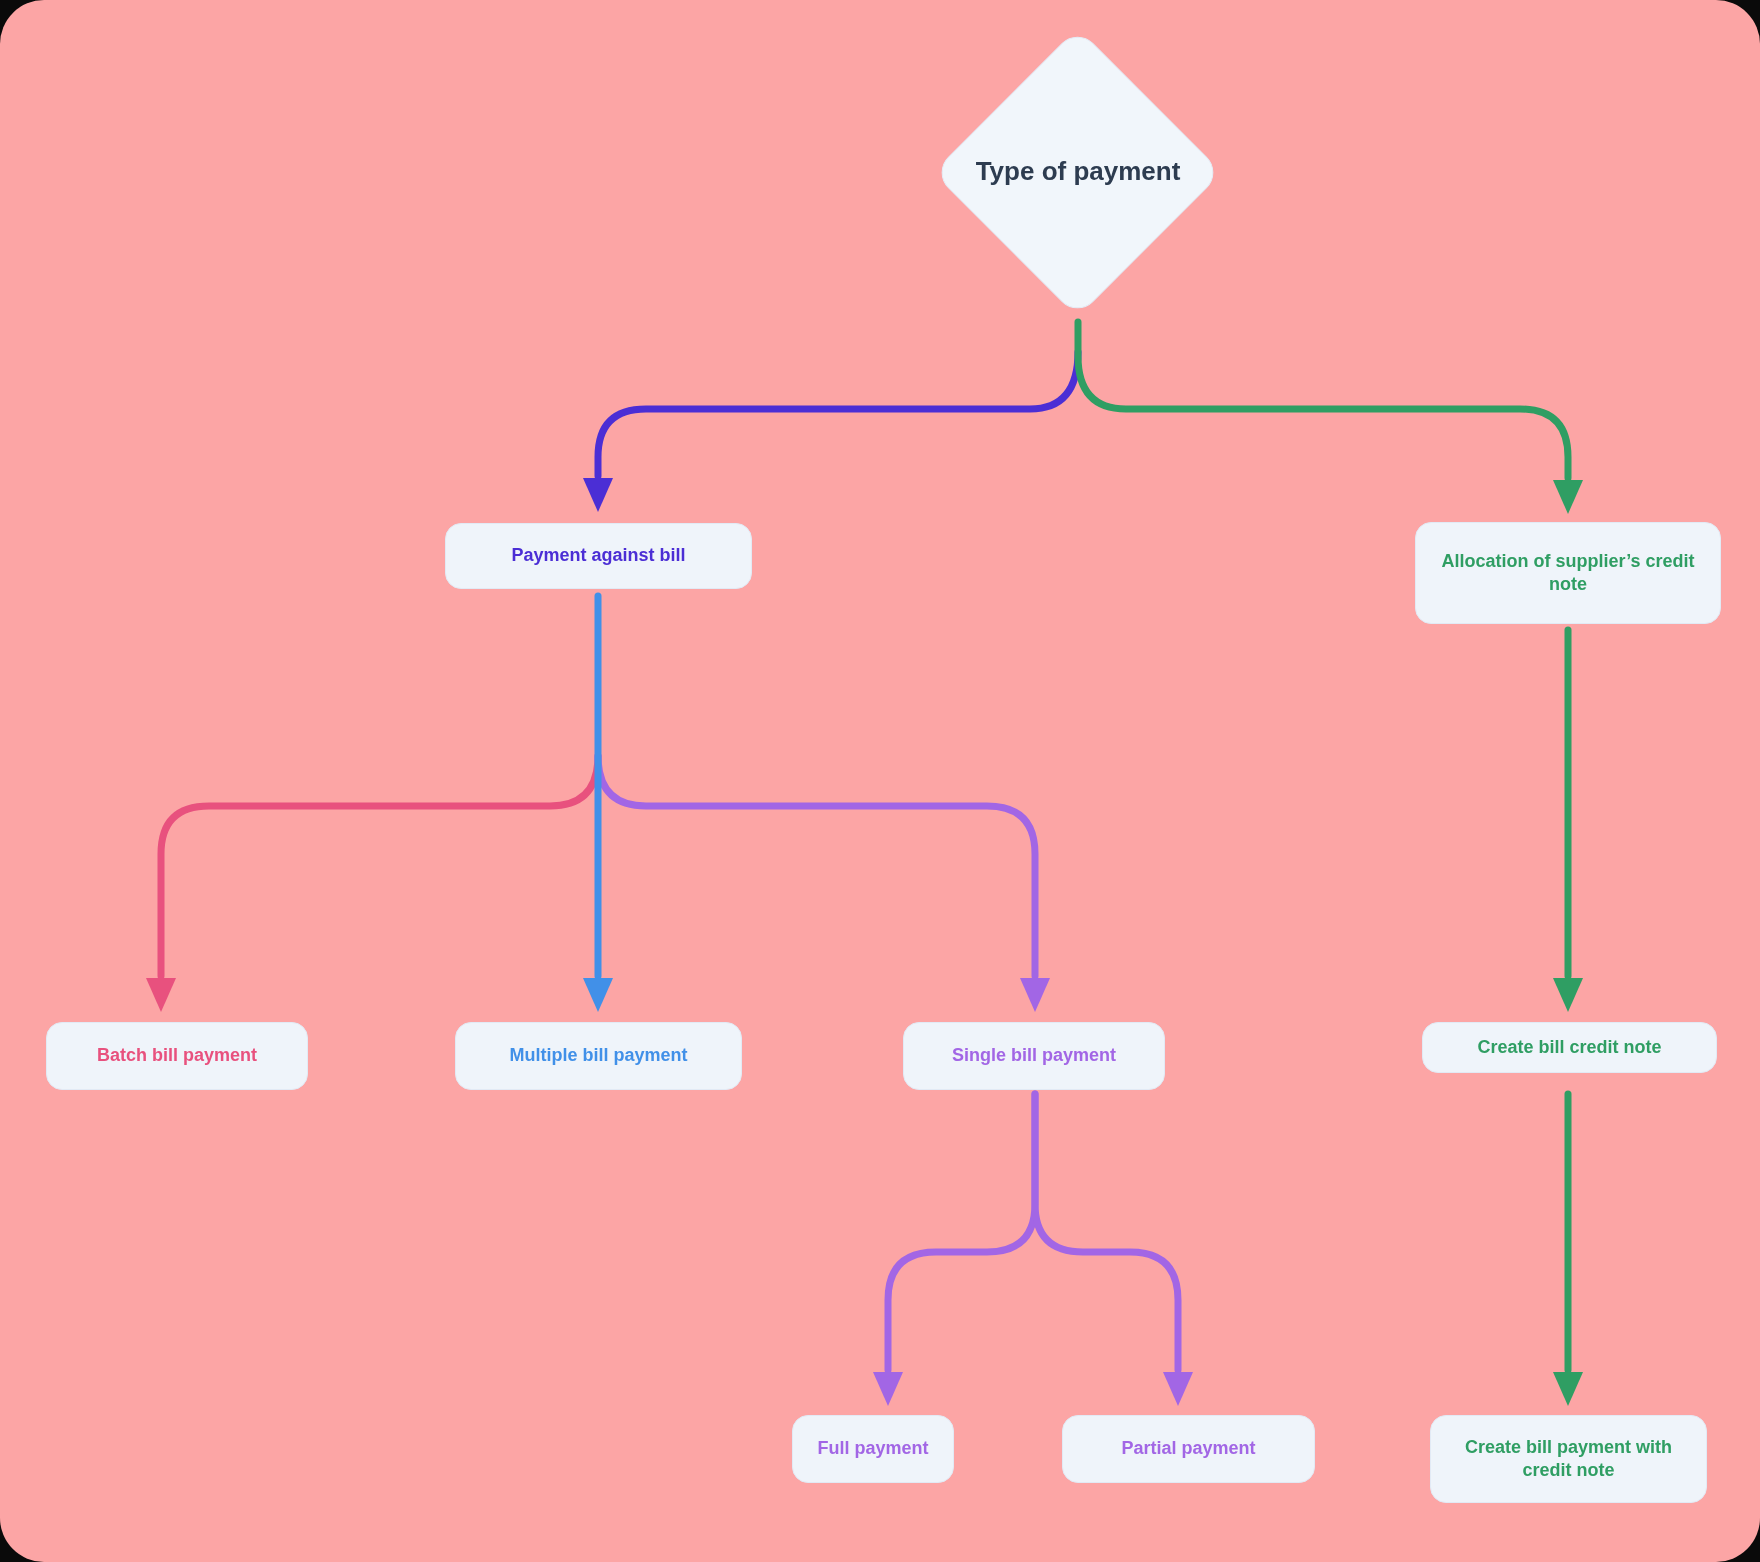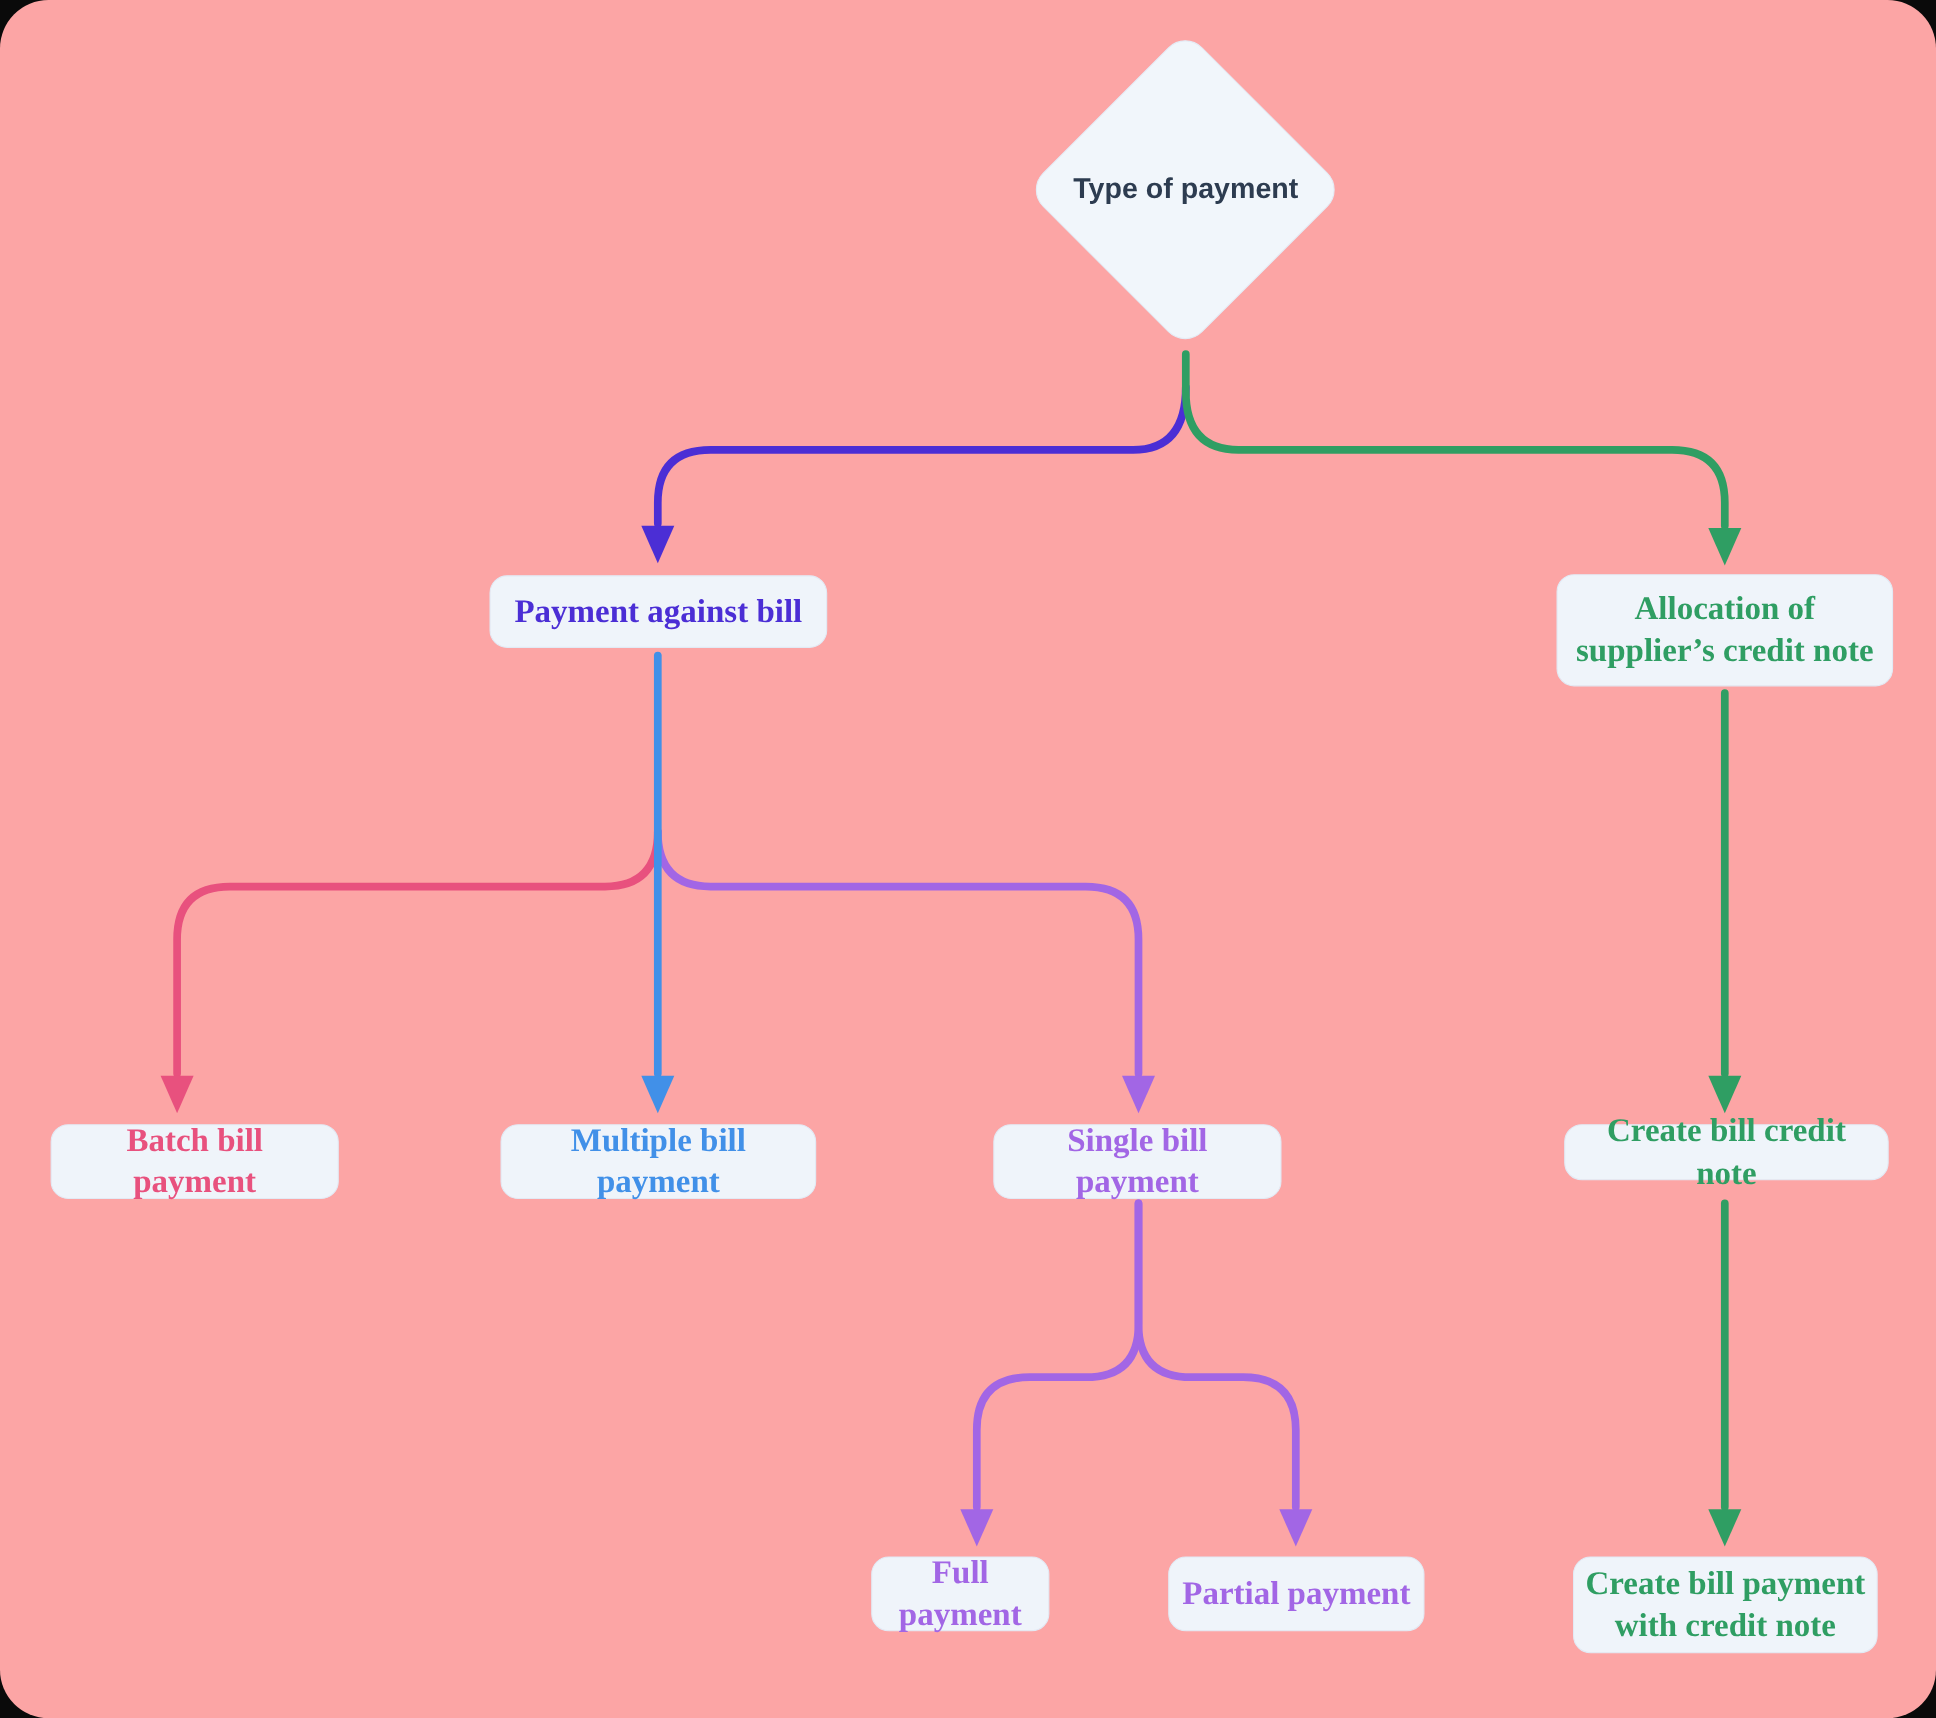--- a/index.html
+++ b/index.html
@@ -34,25 +34,24 @@
   .node {
     position: absolute;
     display: flex;
     align-items: center;
     justify-content: center;
     text-align: center;
     background: #eff4fa;
     border: 1.5px solid #e2eaf5;
     border-radius: 16px;
     font-weight: 700;
-    font-size: 30px;
+    font-size: 18px;
     line-height: 1.28;
     box-sizing: border-box;
     padding: 4px 10px;
-    font-family: Liberation Serif, serif;
   }
   .diamond-shape {
     position: absolute;
     left: 975px;
     top: 70px;
     width: 205px;
     height: 205px;
     background: #f1f6fb;
     border: 1.5px solid #e4ecf6;
     border-radius: 22px;
@@ -132,17 +131,17 @@
   <div class="node" style="left: 30px; top: 1022px; width: 262px; height: 68px; color: rgb(232, 81, 126); margin-left: 16px;">Batch bill payment</div>
 
   <div class="node" style="left: 455px; top: 1022px; width: 287px; height: 68px; color: rgb(65, 144, 232);">Multiple bill payment</div>
 
   <div class="node" style="left: 903px; top: 1022px; width: 262px; height: 68px; color: rgb(162, 102, 229);">Single bill payment</div>
 
   <div class="node" style="left: 1422px; top: 1022px; width: 295px; height: 51px; color: rgb(47, 158, 99);">Create bill credit note</div>
 
   <div class="node" style="left: 792px; top: 1415px; width: 162px; height: 68px; color: rgb(162, 102, 229);">Full payment</div>
 
-  <div class="node" style="left: 1062px; top: 1415px; width: 233px; height: 68px; color: rgb(162, 102, 229);">Partial payment</div>
+  <div class="node" style="left: 1062px; top: 1415px; width: 253px; height: 68px; color: rgb(162, 102, 229);">Partial payment</div>
 
   <div class="node" style="left: 1430px; top: 1415px; width: 277px; height: 88px; color: rgb(47, 158, 99);">Create bill payment with credit note</div>
 
 </div>
 
 </body></html>

